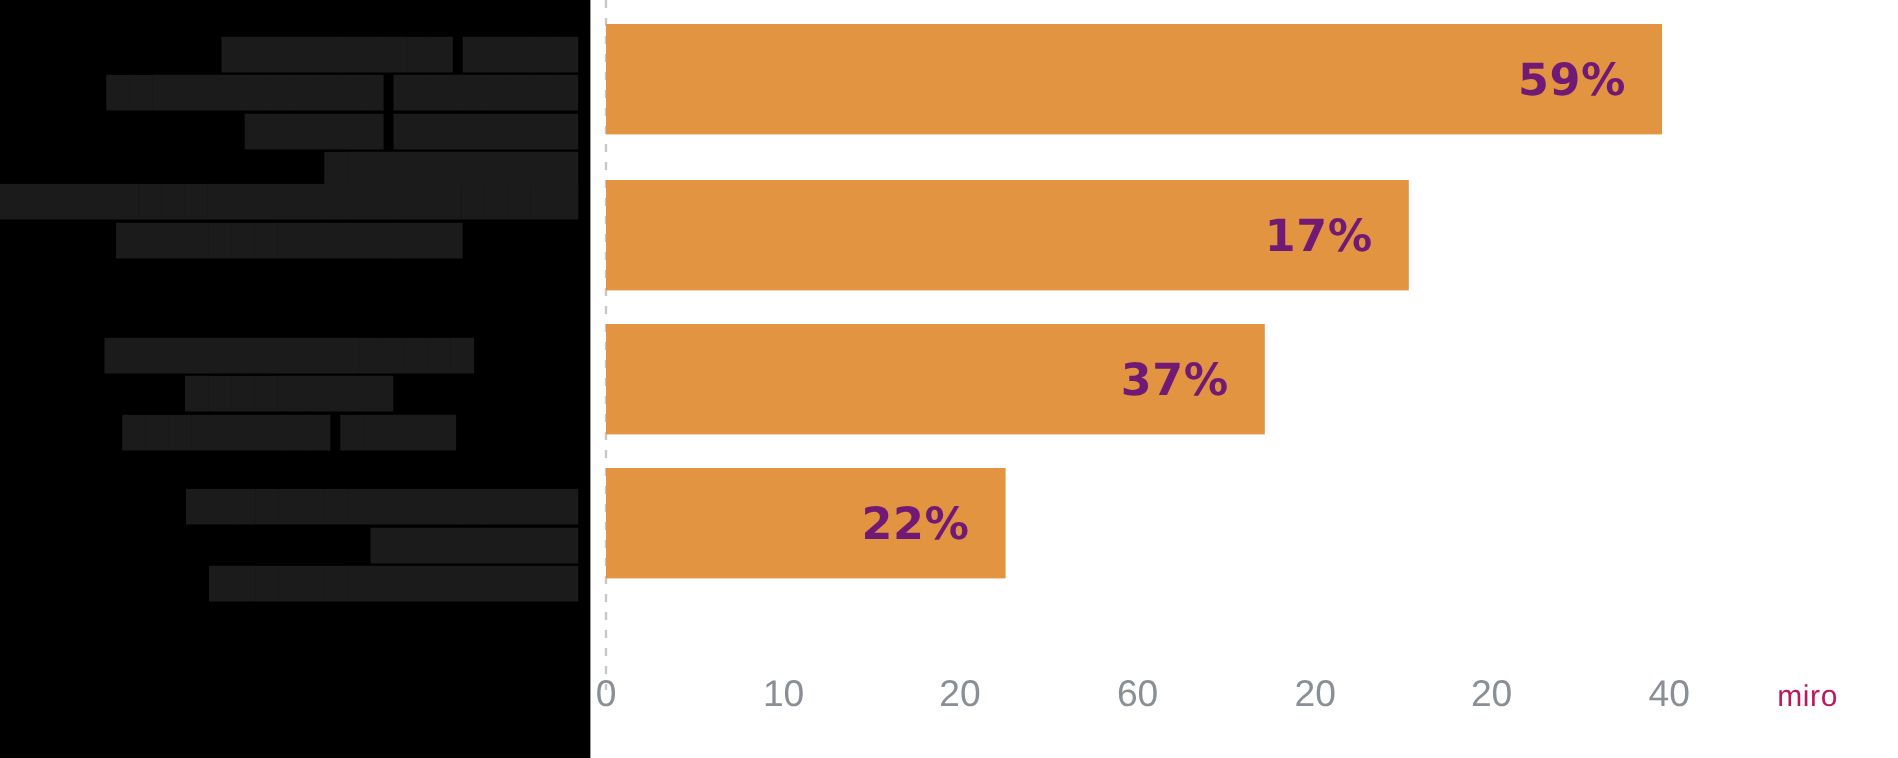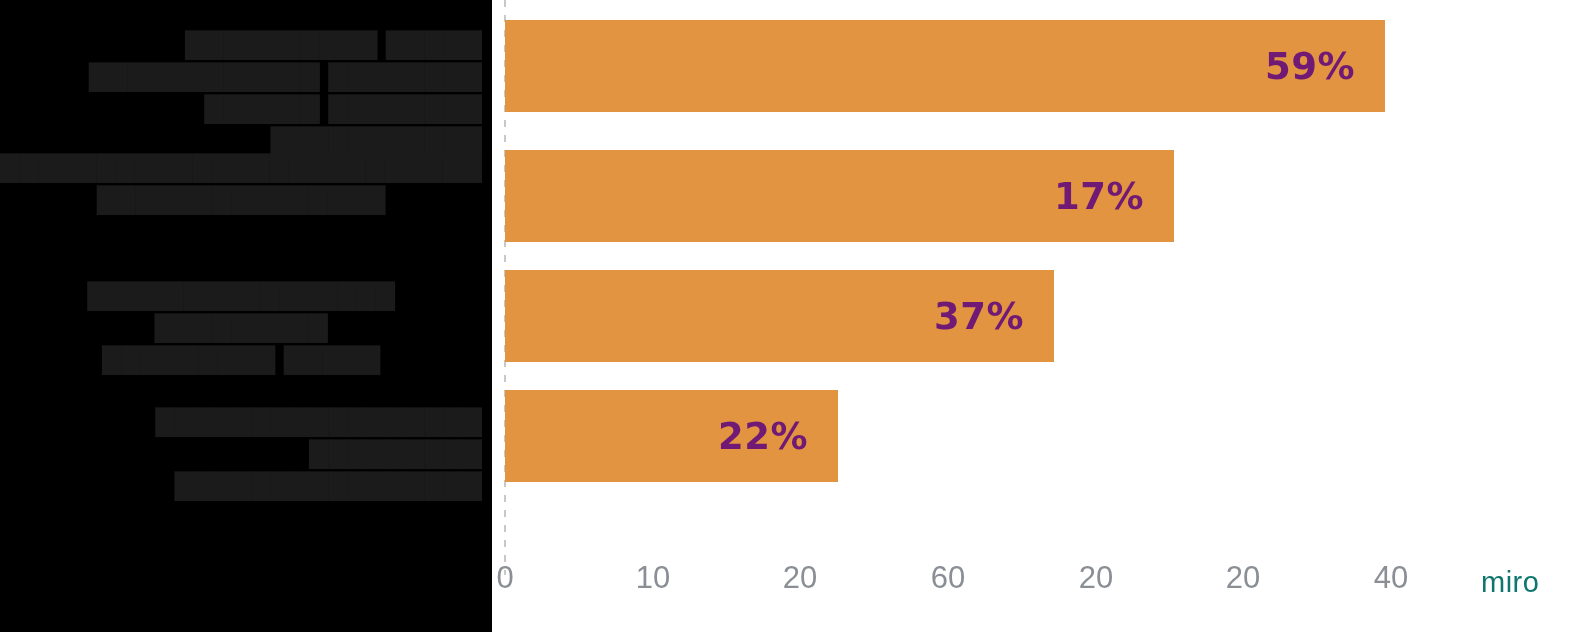--- a/index.html
+++ b/index.html
@@ -82,22 +82,22 @@
     font-size: 31px;
     font-family: "Liberation Sans", sans-serif;
     white-space: nowrap;
   }
 
   
   #miro-watermark {
     position: absolute;
     left: 1481px;
     top: 566px;
-    color: #0f766e;
-    font-size: 29px;
+    color: #be185d;
+    font-size: 25px;
     font-family: "Liberation Sans", sans-serif;
     letter-spacing: 0.5px;
   }
 
   
   #category-label-panel {
     position: absolute;
     left: 0;
     top: 0;
     width: 492px;

